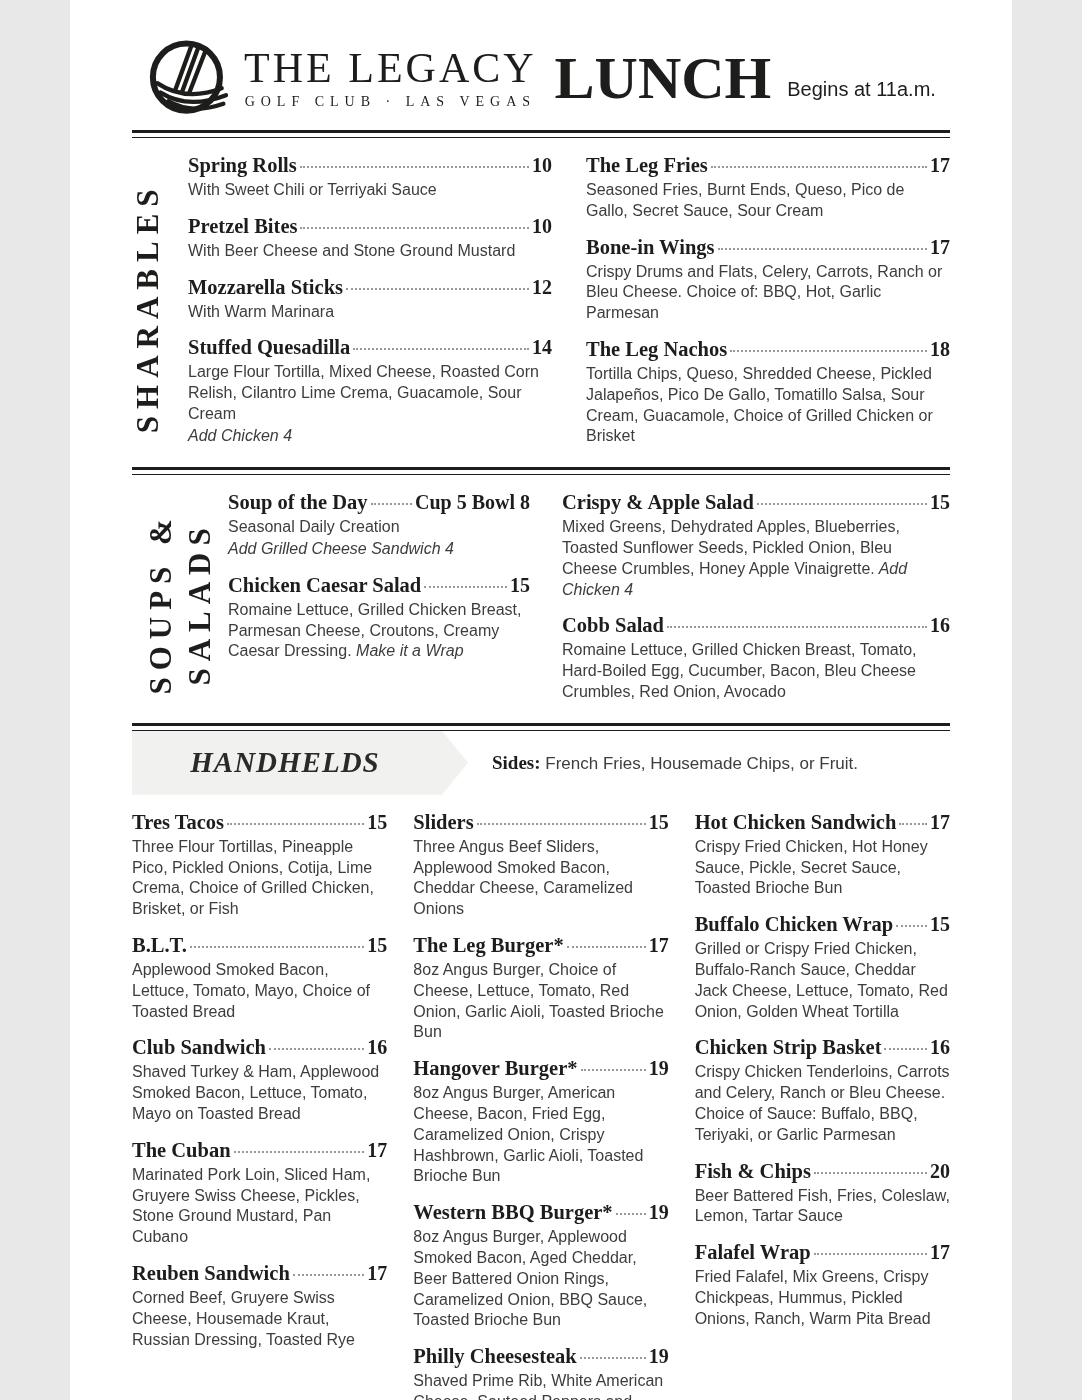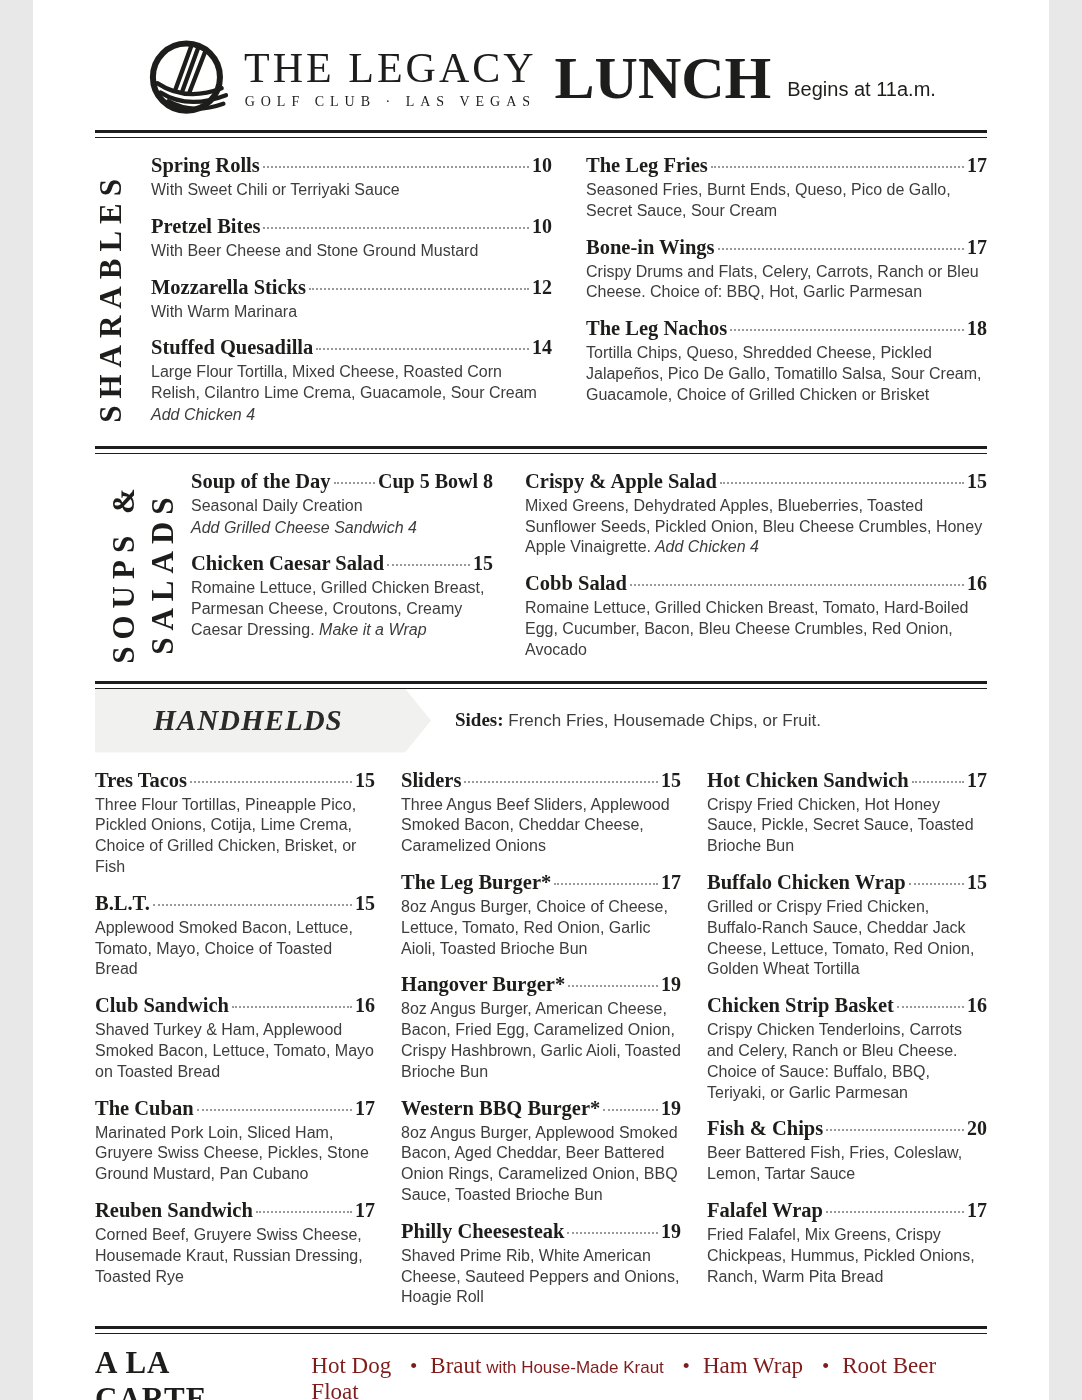--- a/index.html
+++ b/index.html
@@ -1,17 +1,17 @@
 <!DOCTYPE html>
 <html><head>
 <meta charset="utf-8">
 <style>
   html,body { margin:0; padding:0; background:#e8e8e8; }
   .page {
-    width:1016px; height:1400px; margin:0 auto; background:#ffffff;
+    width:942px; height:1400px; margin:0 auto; background:#ffffff;
     box-sizing:border-box; padding:30px 62px 0;
     font-family:"Liberation Sans", sans-serif; color:#3d3d3d;
     position:relative; overflow:hidden;
   }
   
   .header { display:flex; align-items:center; justify-content:center; height:96px; margin-bottom:4px; }
   .logo { width:86px; height:86px; flex:0 0 auto; margin-right:12px; }
   .logo svg { width:100%; height:100%; }
   .brand { text-align:center; color:#1d1d1b; }
   .brand-name { font-family:"Liberation Serif", serif; font-size:42px; letter-spacing:3px; line-height:1; }

